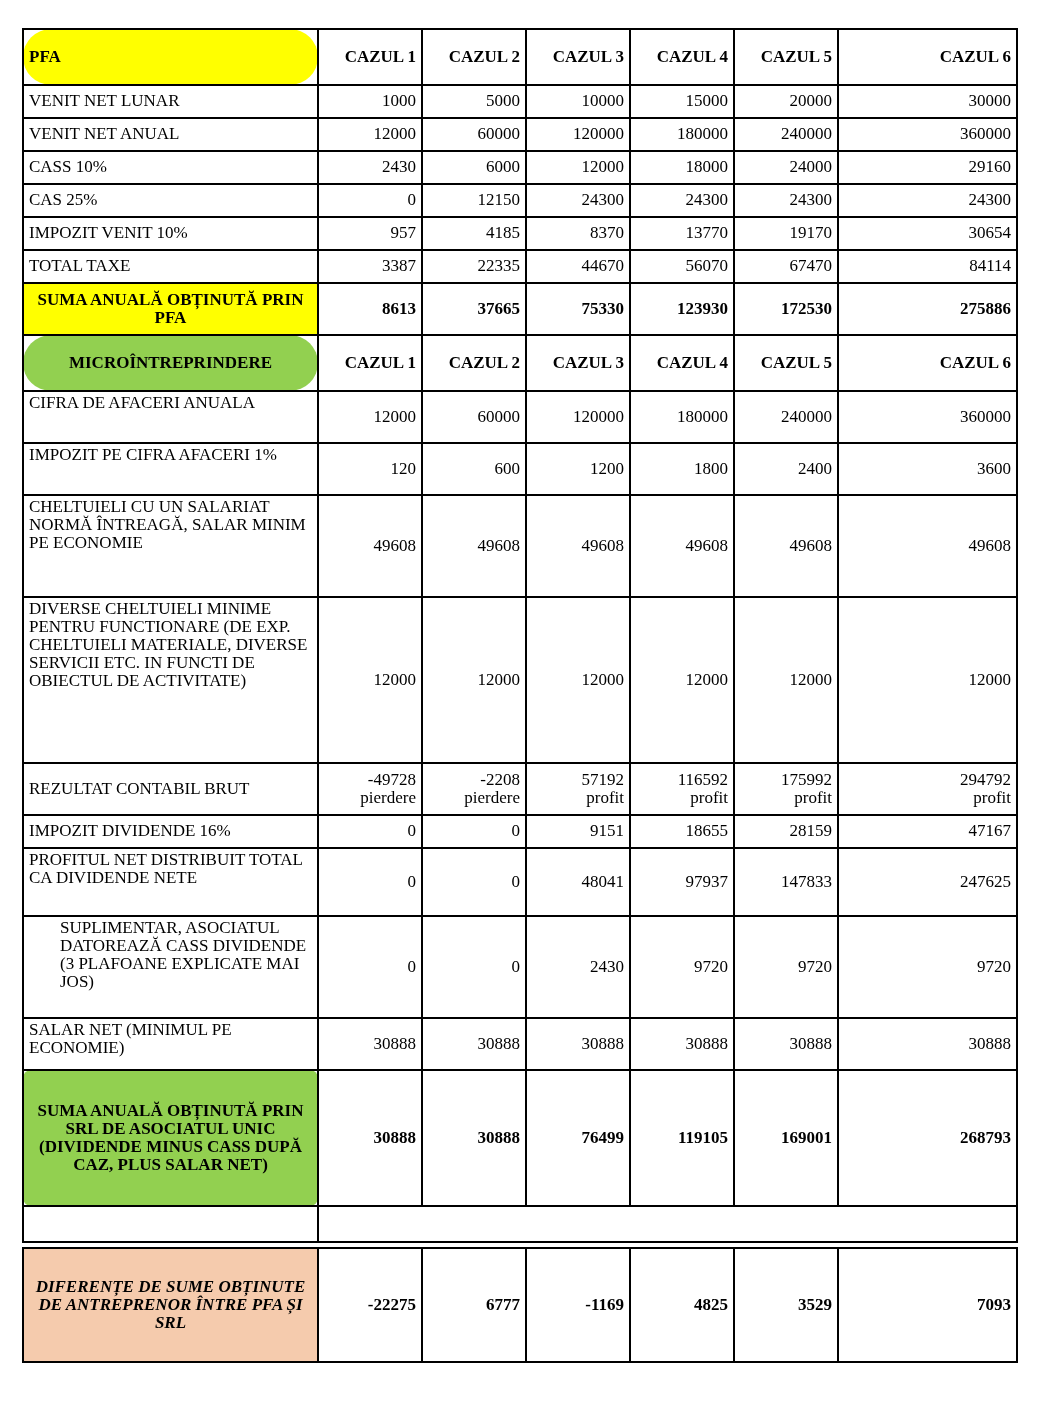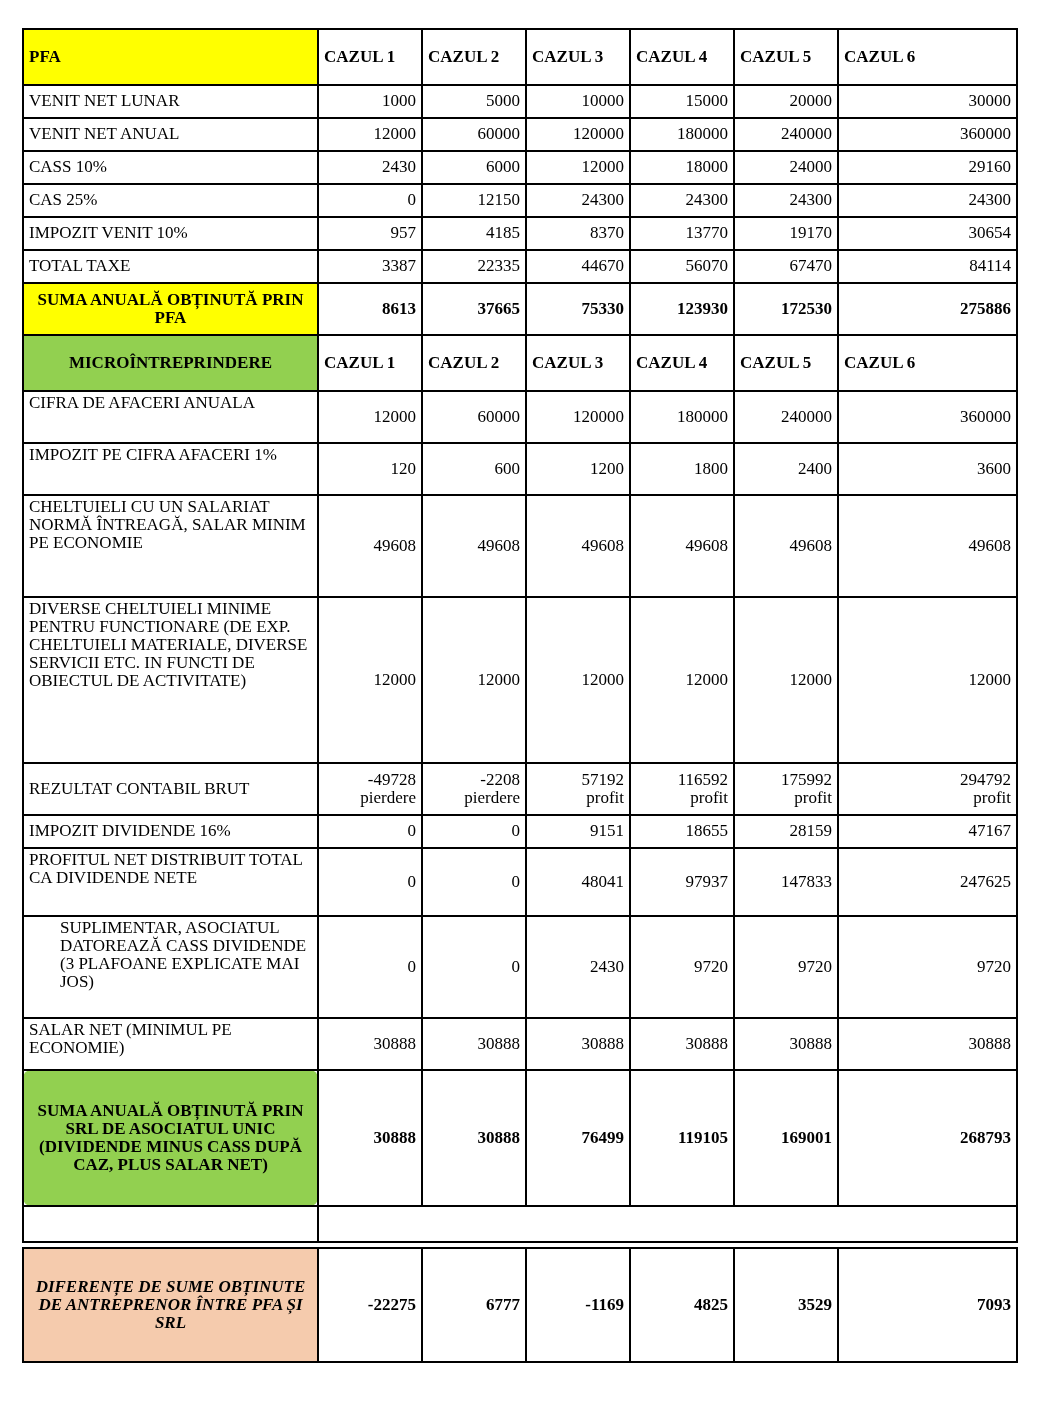--- a/index.html
+++ b/index.html
@@ -34,32 +34,33 @@
     background: #ffffff;
   }
   
   col.c-label { width: 295px; }
   col.c-case  { width: 104px; }
   col.c-case6 { width: 179px; }
 
   .lbl {
     text-align: left;
     vertical-align: middle;
+    border-radius: 28px;
   }
   .num {
     text-align: right;
     vertical-align: middle;
     white-space: nowrap;
   }
   .num-bottom {
     text-align: right;
     vertical-align: bottom;
   }
   .hdr {
-    text-align: left;
+    text-align: right;
     font-weight: bold;
     vertical-align: middle;
     line-height: 1.05;
   }
   .yellow { background: #ffff00 !important; }
   .green  { background: #92d050 !important; }
   .salmon { background: #f5cbad !important; }
   .bold   { font-weight: bold; }
   .ctr    { text-align: center; }
   .ital   { font-style: italic; }

